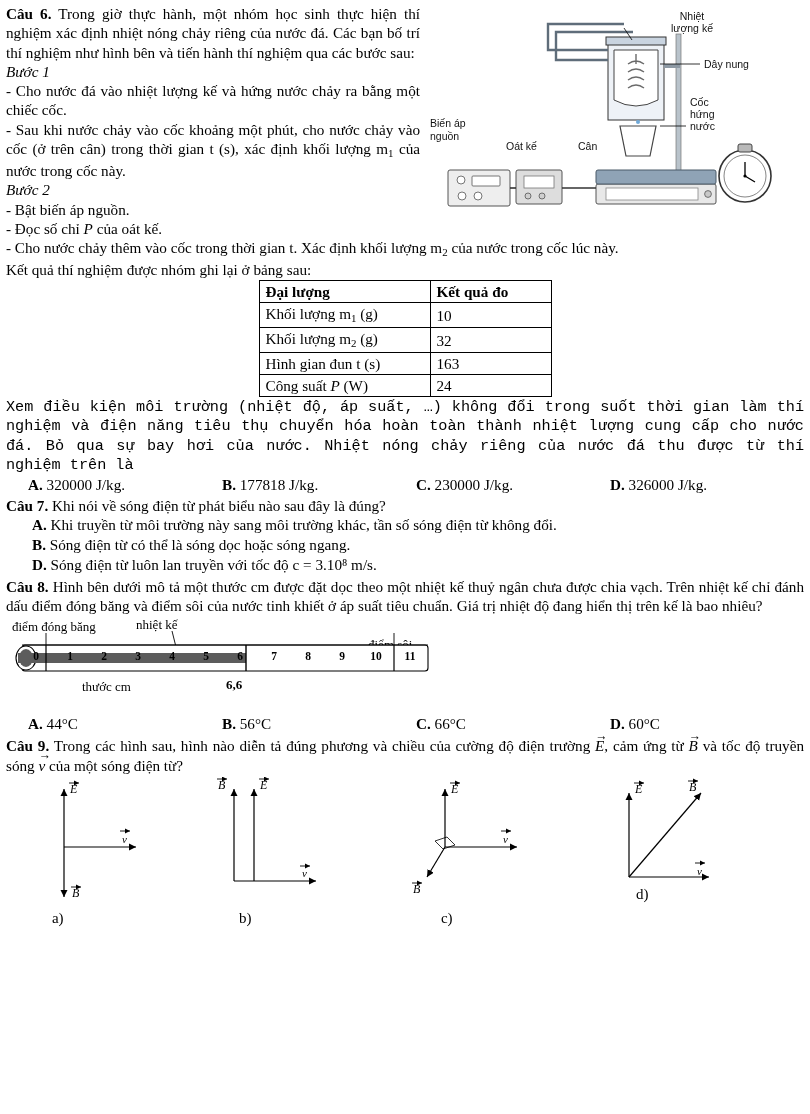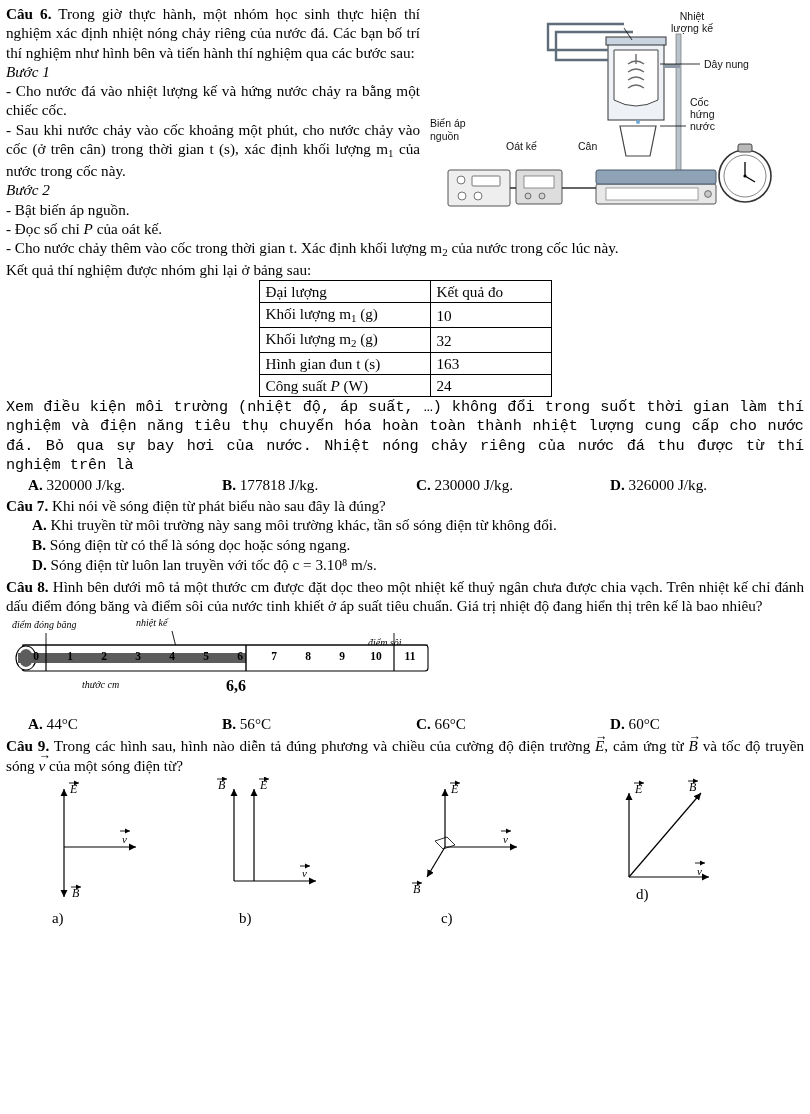--- a/index.html
+++ b/index.html
@@ -45,21 +45,21 @@
   .tbl-holder { display: flex; justify-content: center; margin-top: 1px; }
   table.results {
     border-collapse: collapse;
     font-size: 15.2px;
   }
   table.results td {
     border: 1px solid #000;
     padding: 1px 6px;
     line-height: 1.25;
   }
-  table.results td.hdr { font-weight: normal; }
+  table.results td.hdr { font-weight: bold; }
   table.results td.c1 { width: 158px; }
   table.results td.c2 { width: 108px; }
 
   
   .answers {
     display: flex;
     width: 100%;
     margin: 1px 0 0 0;
     padding-left: 22px;
     box-sizing: border-box;
@@ -70,34 +70,33 @@
 
   
   .thermo {
     position: relative;
     width: 430px;
     height: 84px;
     margin: 2px 0 0 6px;
   }
   .thermo .lbl {
     position: absolute;
-    font-size: 10px;
+    font-size: 13px;
     font-family: "Liberation Serif", serif;
-    font-style: italic;
   }
   .thermo .num {
     position: absolute;
     top: 33px;
     font-size: 11.5px;
     font-weight: bold;
     transform: translateX(-50%);
   }
   .thermo .val {
     position: absolute;
-    font-size: 16px;
+    font-size: 13px;
     font-weight: bold;
   }
 
   
   .vecrow {
     display: flex;
     width: 100%;
     margin-top: 2px;
   }
   .veccell {

